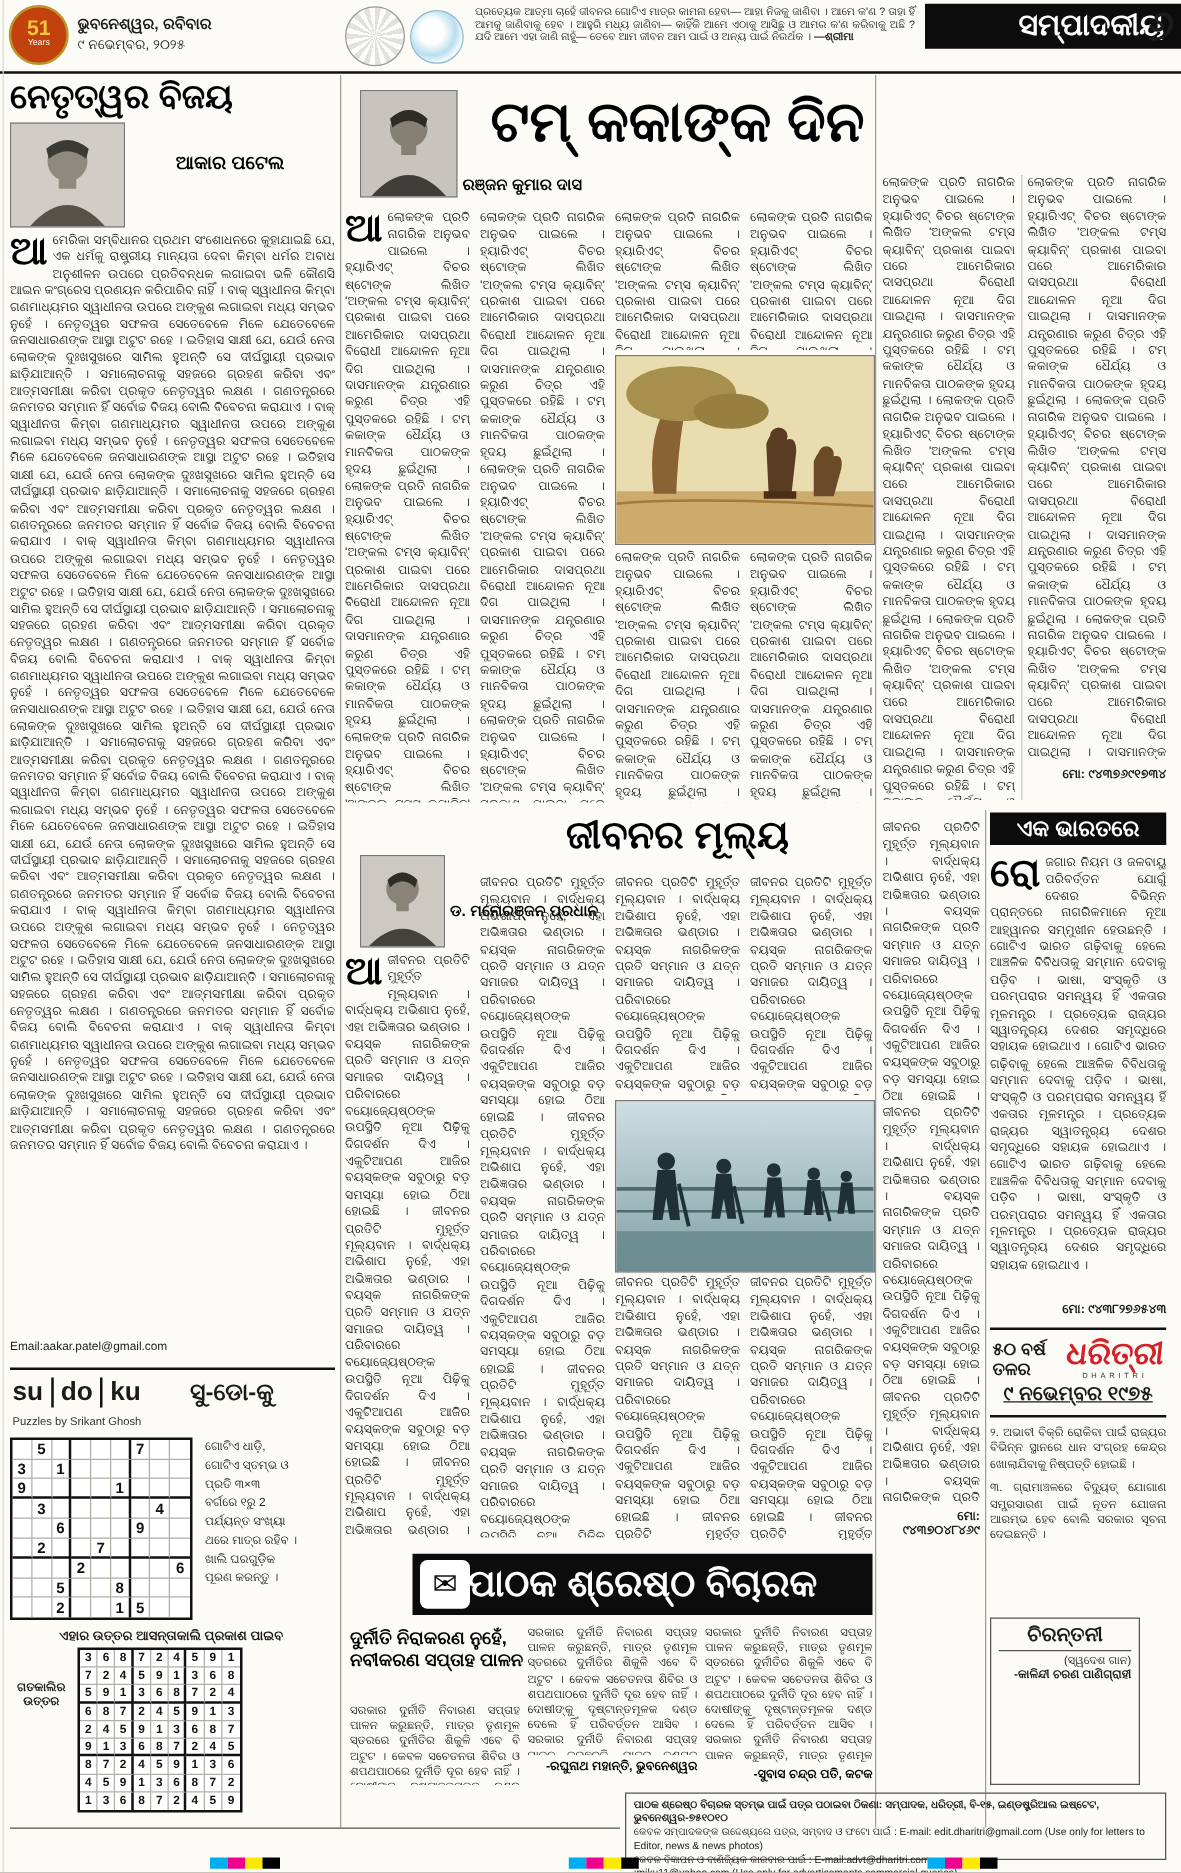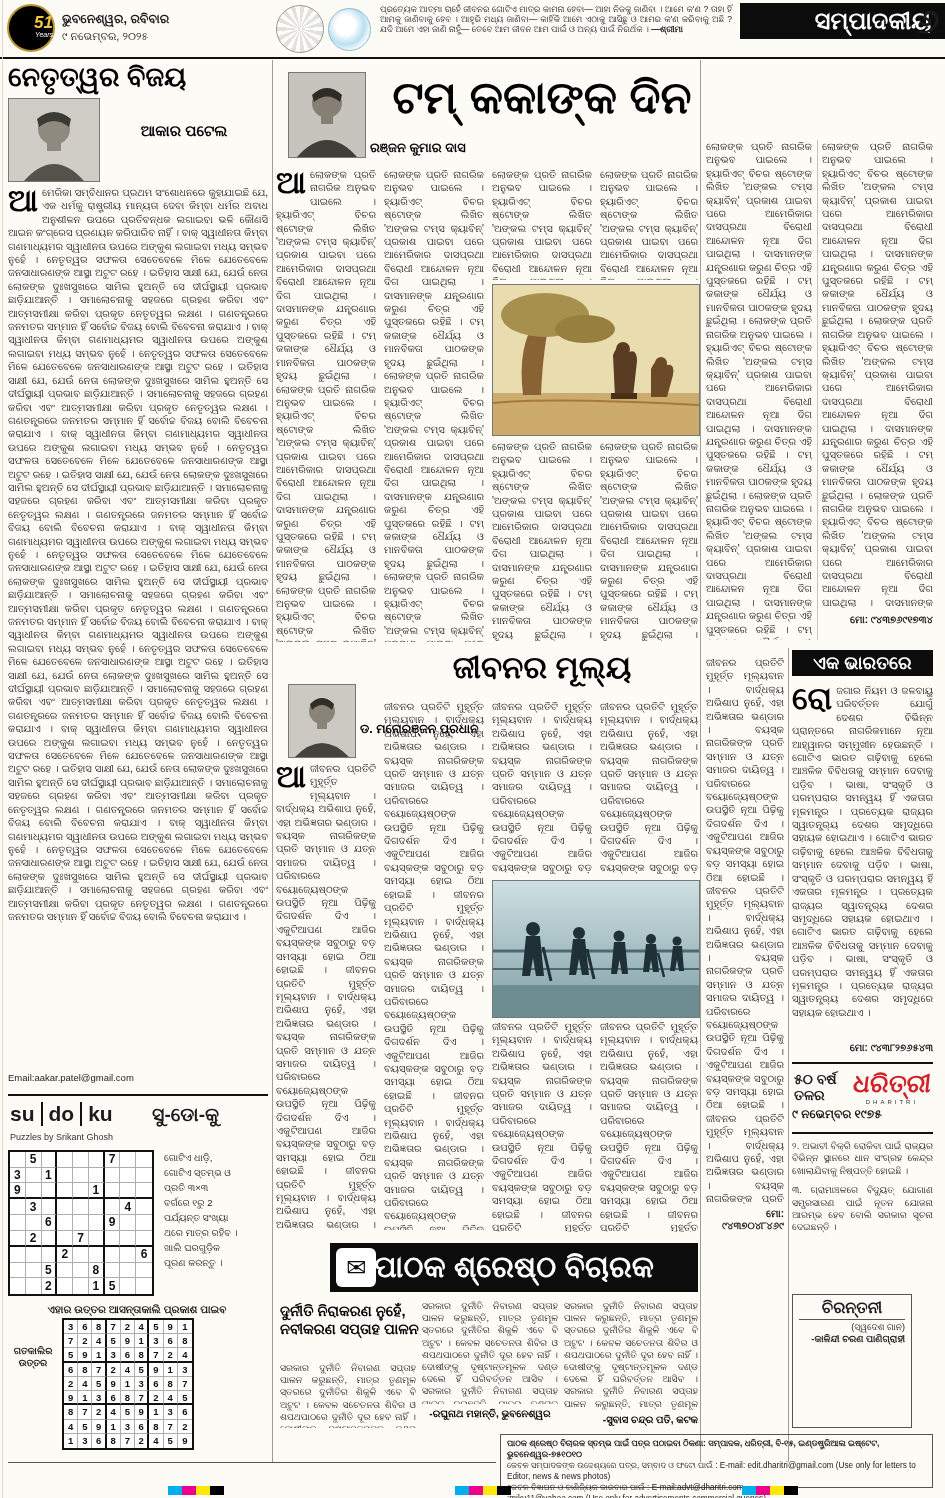--- a/index.html
+++ b/index.html
@@ -33,21 +33,21 @@
   .circle{border-radius:50%;}
   .cmyk{display:flex;}
   .cmyk span{width:14px;height:9px;display:block;}
 </style>
 </head>
 <body>
 
 <div class="page">
 
   <div class="abs" style="left:0;top:0;width:945px;height:57px;border-bottom:2px solid #111;">
-    <div class="abs circle" style="left:7px;top:4px;width:48px;height:48px;background:#000000;border:2px solid #b8962e;box-sizing:border-box;text-align:right;font-style:italic;">
+    <div class="abs circle" style="left:7px;top:4px;width:48px;height:48px;background:#c2410c;border:2px solid #b8962e;box-sizing:border-box;text-align:center;">
       <div style="color:#f2c641;font-weight:bold;font-size:17px;margin-top:8px;line-height:17px;">51</div>
       <div style="color:#fff;font-size:7px;">Years</div>
     </div>
     <div class="abs" style="left:62px;top:12px;">
       <div style="font-weight:bold;font-size:12.5px;">ଭୁବନେଶ୍ୱର, ରବିବାର</div>
       <div style="font-size:11px;margin-top:3px;">୯ ନଭେମ୍ବର, ୨୦୨୫</div>
     </div>
     <div class="abs circle" style="left:276px;top:5px;width:46px;height:46px;border:1px solid #999;background:repeating-conic-gradient(#e3e1da 0 12deg,#fdfdfb 12deg 24deg);"></div>
     <div class="abs circle" style="left:328px;top:8px;width:41px;height:41px;border:1px solid #8fb9cc;background:radial-gradient(circle at 40% 40%, #ffffff 28%, #b9dff0 55%, #eef7fb 70%);"></div>
     <div class="abs quote-small" style="left:380px;top:4px;width:352px;height:50px;">
@@ -373,41 +373,41 @@
   <div class="abs phone-end" style="left:706px;top:1208px;width:78px;">ମୋ: ୯୪୩୭୦୪୮୪୬୯</div>
 
   <div class="abs banner" style="left:330px;top:1243px;width:368px;height:49px;font-size:30px;">
     <span class="abs" style="left:6px;top:5px;width:40px;height:39px;background:#fff;border-radius:6px;display:flex;align-items:center;justify-content:center;font-size:24px;color:#0c0c0c;">✉︎</span>
     <span>ପାଠକ ଶ୍ରେଷ୍ଠ ବିଚାରକ</span>
   </div>
 
   <div class="abs headline" style="left:280px;top:1302px;width:150px;font-size:14.5px;line-height:18px;">ଦୁର୍ନୀତି ନିରାକରଣ ନୁହେଁ, ନବୀକରଣ ସପ୍ତାହ ପାଳନ</div>
   <div class="abs bt-sm" style="left:280px;top:1362px;width:136px;height:66px;">ସରକାର ଦୁର୍ନୀତି ନିବାରଣ ସପ୍ତାହ ପାଳନ କରୁଛନ୍ତି, ମାତ୍ର ତୃଣମୂଳ ସ୍ତରରେ ଦୁର୍ନୀତିର ଶିକୁଳି ଏବେ ବି ଅଟୁଟ । କେବଳ ସଚେତନତା ଶିବିର ଓ ଶପଥପାଠରେ ଦୁର୍ନୀତି ଦୂର ହେବ ନାହିଁ । ଦୋଷୀଙ୍କୁ ଦୃଷ୍ଟାନ୍ତମୂଳକ ଦଣ୍ଡ ଦେଲେ ହିଁ ପରିବର୍ତ୍ତନ ଆସିବ । </div>
   <div class="abs bt-sm" style="left:422px;top:1300px;width:136px;height:104px;">ସରକାର ଦୁର୍ନୀତି ନିବାରଣ ସପ୍ତାହ ପାଳନ କରୁଛନ୍ତି, ମାତ୍ର ତୃଣମୂଳ ସ୍ତରରେ ଦୁର୍ନୀତିର ଶିକୁଳି ଏବେ ବି ଅଟୁଟ । କେବଳ ସଚେତନତା ଶିବିର ଓ ଶପଥପାଠରେ ଦୁର୍ନୀତି ଦୂର ହେବ ନାହିଁ । ଦୋଷୀଙ୍କୁ ଦୃଷ୍ଟାନ୍ତମୂଳକ ଦଣ୍ଡ ଦେଲେ ହିଁ ପରିବର୍ତ୍ତନ ଆସିବ । ସରକାର ଦୁର୍ନୀତି ନିବାରଣ ସପ୍ତାହ ପାଳନ କରୁଛନ୍ତି, ମାତ୍ର ତୃଣମୂଳ ସ୍ତରରେ ଦୁର୍ନୀତିର ଶିକୁଳି ଏବେ ବି ଅଟୁଟ । କେବଳ ସଚେତନତା ଶିବିର ଓ ଶପଥପାଠରେ ଦୁର୍ନୀତି ଦୂର ହେବ ନାହିଁ । ଦୋଷୀଙ୍କୁ ଦୃଷ୍ଟାନ୍ତମୂଳକ ଦଣ୍ଡ ଦେଲେ ହିଁ ପରିବର୍ତ୍ତନ ଆସିବ । </div>
-  <div class="abs sig" style="left:422px;top:1408px;width:136px;text-align:center;">-ରଘୁନାଥ ମହାନ୍ତି, ଭୁବନେଶ୍ୱର</div>
+  <div class="abs sig" style="left:422px;top:1408px;width:136px;">-ରଘୁନାଥ ମହାନ୍ତି, ଭୁବନେଶ୍ୱର</div>
   <div class="abs bt-sm" style="left:564px;top:1300px;width:134px;height:110px;">ସରକାର ଦୁର୍ନୀତି ନିବାରଣ ସପ୍ତାହ ପାଳନ କରୁଛନ୍ତି, ମାତ୍ର ତୃଣମୂଳ ସ୍ତରରେ ଦୁର୍ନୀତିର ଶିକୁଳି ଏବେ ବି ଅଟୁଟ । କେବଳ ସଚେତନତା ଶିବିର ଓ ଶପଥପାଠରେ ଦୁର୍ନୀତି ଦୂର ହେବ ନାହିଁ । ଦୋଷୀଙ୍କୁ ଦୃଷ୍ଟାନ୍ତମୂଳକ ଦଣ୍ଡ ଦେଲେ ହିଁ ପରିବର୍ତ୍ତନ ଆସିବ । ସରକାର ଦୁର୍ନୀତି ନିବାରଣ ସପ୍ତାହ ପାଳନ କରୁଛନ୍ତି, ମାତ୍ର ତୃଣମୂଳ ସ୍ତରରେ ଦୁର୍ନୀତିର ଶିକୁଳି ଏବେ ବି ଅଟୁଟ । କେବଳ ସଚେତନତା ଶିବିର ଓ ଶପଥପାଠରେ ଦୁର୍ନୀତି ଦୂର ହେବ ନାହିଁ । ଦୋଷୀଙ୍କୁ ଦୃଷ୍ଟାନ୍ତମୂଳକ ଦଣ୍ଡ ଦେଲେ ହିଁ ପରିବର୍ତ୍ତନ ଆସିବ । </div>
   <div class="abs sig" style="left:564px;top:1414px;width:134px;">-ସୁବାସ ଚନ୍ଦ୍ର ପତି, କଟକ</div>
 
   <div class="abs banner" style="left:792px;top:650px;width:141px;height:26px;font-size:18px;">ଏକ ଭାରତରେ</div>
   <div class="abs bt" style="left:792px;top:684px;width:141px;height:356px;">
     <span class="dropcap">ରୋ</span>
     <span>ଜଗାର ନିୟମ ଓ ଜଳବାୟୁ ପରିବର୍ତ୍ତନ ଯୋଗୁଁ ଦେଶର ବିଭିନ୍ନ ପ୍ରାନ୍ତରେ ନାଗରିକମାନେ ନୂଆ ଆହ୍ୱାନର ସମ୍ମୁଖୀନ ହେଉଛନ୍ତି । </span>
     <span>ଗୋଟିଏ ଭାରତ ଗଢ଼ିବାକୁ ହେଲେ ଆଞ୍ଚଳିକ ବିବିଧତାକୁ ସମ୍ମାନ ଦେବାକୁ ପଡ଼ିବ । ଭାଷା, ସଂସ୍କୃତି ଓ ପରମ୍ପରାର ସମନ୍ୱୟ ହିଁ ଏକତାର ମୂଳମନ୍ତ୍ର । ପ୍ରତ୍ୟେକ ରାଜ୍ୟର ସ୍ୱାତନ୍ତ୍ର୍ୟ ଦେଶର ସମୃଦ୍ଧିରେ ସହାୟକ ହୋଇଥାଏ । ଗୋଟିଏ ଭାରତ ଗଢ଼ିବାକୁ ହେଲେ ଆଞ୍ଚଳିକ ବିବିଧତାକୁ ସମ୍ମାନ ଦେବାକୁ ପଡ଼ିବ । ଭାଷା, ସଂସ୍କୃତି ଓ ପରମ୍ପରାର ସମନ୍ୱୟ ହିଁ ଏକତାର ମୂଳମନ୍ତ୍ର । ପ୍ରତ୍ୟେକ ରାଜ୍ୟର ସ୍ୱାତନ୍ତ୍ର୍ୟ ଦେଶର ସମୃଦ୍ଧିରେ ସହାୟକ ହୋଇଥାଏ । ଗୋଟିଏ ଭାରତ ଗଢ଼ିବାକୁ ହେଲେ ଆଞ୍ଚଳିକ ବିବିଧତାକୁ ସମ୍ମାନ ଦେବାକୁ ପଡ଼ିବ । ଭାଷା, ସଂସ୍କୃତି ଓ ପରମ୍ପରାର ସମନ୍ୱୟ ହିଁ ଏକତାର ମୂଳମନ୍ତ୍ର । ପ୍ରତ୍ୟେକ ରାଜ୍ୟର ସ୍ୱାତନ୍ତ୍ର୍ୟ ଦେଶର ସମୃଦ୍ଧିରେ ସହାୟକ ହୋଇଥାଏ । </span>
   </div>
   <div class="abs phone-end" style="left:792px;top:1042px;width:141px;">ମୋ: ୯୪୩୮୨୭୬୫୪୩</div>
 
   <div class="abs" style="left:792px;top:1062px;width:141px;height:68px;border-top:2px solid #111;border-bottom:2px solid #111;">
     <div style="display:flex;align-items:center;justify-content:space-between;padding:5px 2px 0 2px;">
       <div style="font-weight:bold;font-size:14px;width:58px;line-height:16px;">୫୦ ବର୍ଷ ତଳର</div>
       <div style="text-align:center;">
         <div style="color:#d42027;font-weight:bold;font-size:25px;transform:skewX(-6deg);">ଧରିତ୍ରୀ</div>
         <div style="font-size:6px;letter-spacing:3px;color:#333;">DHARITRI</div>
       </div>
     </div>
-    <div style="font-weight:bold;font-size:12px;margin-top:2px;">୯ ନଭେମ୍ବର ୧୯୭୫</div>
+    <div style="text-align:center;font-weight:bold;font-size:16px;margin-top:2px;text-decoration:underline;">୯ ନଭେମ୍ବର ୧୯୭୫</div>
   </div>
   <div class="abs" style="left:792px;top:1140px;width:141px;height:148px;overflow:hidden;">
       <div class="news-item">୨. ଅଭାବୀ ବିକ୍ରି ରୋକିବା ପାଇଁ ରାଜ୍ୟର ବିଭିନ୍ନ ସ୍ଥାନରେ ଧାନ ସଂଗ୍ରହ କେନ୍ଦ୍ର ଖୋଲାଯିବାକୁ ନିଷ୍ପତ୍ତି ହୋଇଛି ।</div>
       <div class="news-item">୩. ଗ୍ରାମାଞ୍ଚଳରେ ବିଦ୍ୟୁତ୍ ଯୋଗାଣ ସମ୍ପ୍ରସାରଣ ପାଇଁ ନୂତନ ଯୋଜନା ଆରମ୍ଭ ହେବ ବୋଲି ସରକାର ସୂଚନା ଦେଇଛନ୍ତି ।</div>
     </div>
 
   <div class="abs" style="left:792px;top:1294px;width:120px;height:134px;border:1px solid #555;box-sizing:border-box;padding:4px 6px;">
     <div style="text-align:center;font-weight:bold;font-size:16px;border-bottom:1px solid #555;padding-bottom:2px;">ଚିରନ୍ତନୀ</div>
     <div style="font-size:9px;text-align:right;margin-top:2px;">(ସ୍ୱଦେଶ ଗାନ)</div>
     <div style="font-size:9.5px;font-weight:bold;text-align:right;">-କାଳିନ୍ଦୀ ଚରଣ ପାଣିଗ୍ରାହୀ</div>

